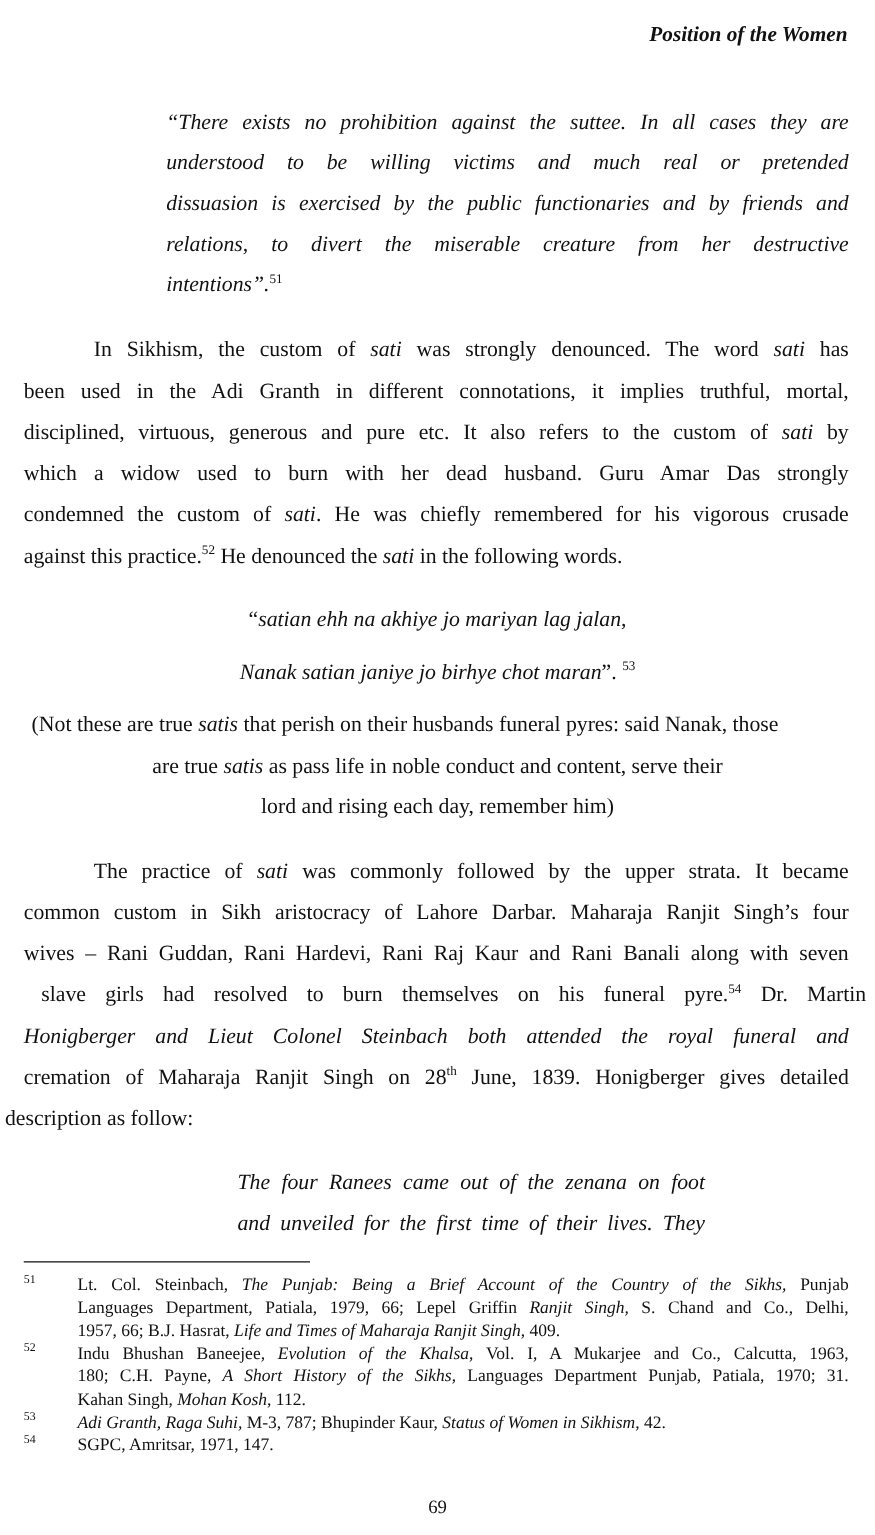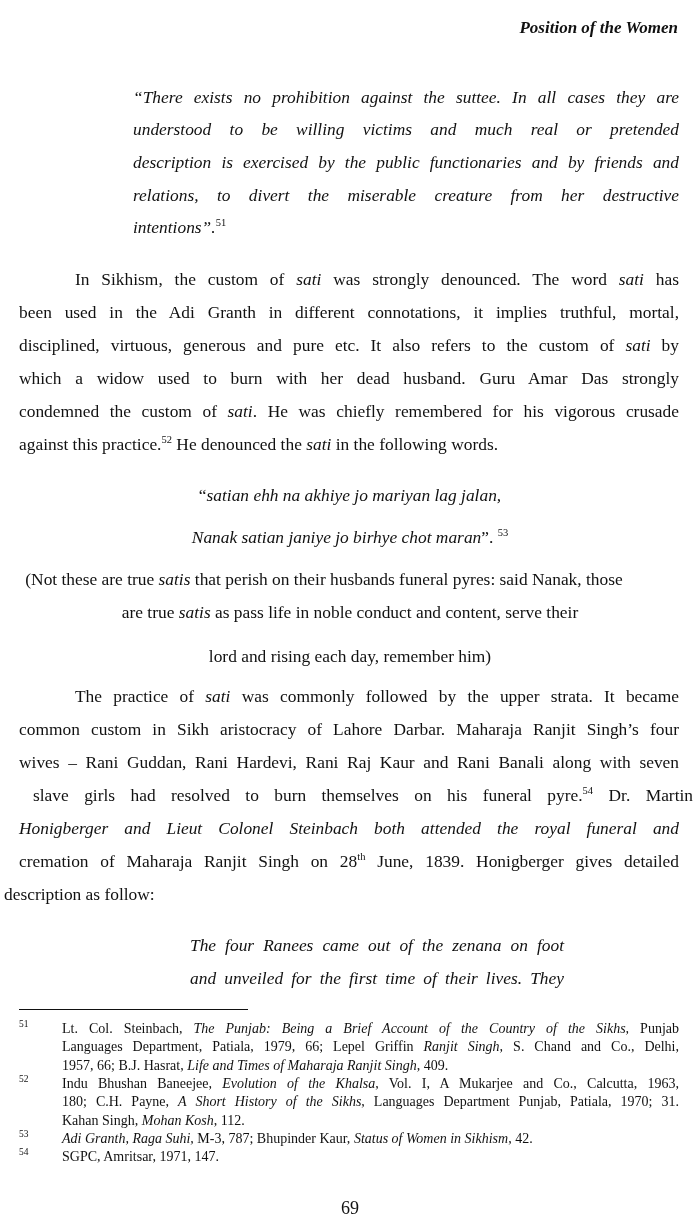--- a/index.html
+++ b/index.html
@@ -15,31 +15,31 @@
   .just { text-align: justify; text-align-last: justify; }
   .it { font-style: italic; }
   sup { font-size: 10.5px; vertical-align: 7px; line-height: 0; }
   .center { text-align: center; }
   .fn-rule { left: 19px; top: 1009px; width: 229px; height: 1px; background: #111; }
   .fn { position: absolute; font-size: 14px; line-height: 18.3px; }
   .fn-num { position: absolute; left: 19px; font-size: 9.5px; }
   .fn-text { position: absolute; left: 62px; width: 617px; text-align: justify; }
   .fn-line { display: block; white-space: nowrap; }
   .fn-line.j { text-align: justify; text-align-last: justify; }
-  .page-num { left: 0; width: 700px; top: 1198px; text-align: center; font-size: 18px; }
+  .page-num { left: 0; width: 700px; top: 1198px; text-align: center; font-size: 15px; }
 </style>
 </head>
 <body>
 
 <div class="abs running-head">Position of the Women</div>
 
 <div>
   <div class="line just it" style="left:133px;top:86px;width:546px;">“There exists no prohibition against the suttee. In all cases they are</div>
   <div class="line just it" style="left:133px;top:118px;width:546px;">understood to be willing victims and much real or pretended</div>
-  <div class="line just it" style="left:133px;top:151px;width:546px;">description is exercised by the public functionaries and by friends and</div>
+  <div class="line just it" style="left:133px;top:151px;width:546px;">dissuasion is exercised by the public functionaries and by friends and</div>
   <div class="line just it" style="left:133px;top:184px;width:546px;">relations, to divert the miserable creature from her destructive</div>
   <div class="line it" style="left:133px;top:216px;"><span>intentions”.</span><sup class="" style="font-style:normal">51</sup></div>
 </div>
 
 <div>
   <div class="line just" style="left:75px;top:268px;width:604px;">
     <span>In Sikhism, the custom of </span><span class="it">sati</span><span> was strongly denounced. The word </span><span class="it">sati</span><span> has</span>
   </div>
   <div class="line just" style="left:19px;top:301px;width:660px;">been used in the Adi Granth in different connotations, it implies truthful, mortal,</div>
   <div class="line just" style="left:19px;top:334px;width:660px;">
@@ -63,21 +63,21 @@
   </div>
 </div>
 
 <div>
   <div class="line center" style="left:0;width:648px;top:568px;">
     <span>(Not these are true </span><span class="it">satis</span><span> that perish on their husbands funeral pyres: said Nanak, those</span>
   </div>
   <div class="line center" style="left:0;width:700px;top:601px;">
     <span>are true </span><span class="it">satis</span><span> as pass life in noble conduct and content, serve their</span>
   </div>
-  <div class="line center" style="left:0;width:700px;top:633px;margin-top:12px;">lord and rising each day, remember him)</div>
+  <div class="line center" style="left:0;width:700px;top:633px;">lord and rising each day, remember him)</div>
 </div>
 
 <div>
   <div class="line just" style="left:75px;top:685px;width:604px;">
     <span>The practice of </span><span class="it">sati</span><span> was commonly followed by the upper strata. It became</span>
   </div>
   <div class="line just" style="left:19px;top:718px;width:660px;">common custom in Sikh aristocracy of Lahore Darbar. Maharaja Ranjit Singh’s four</div>
   <div class="line just" style="left:19px;top:751px;width:660px;">wives – Rani Guddan, Rani Hardevi, Rani Raj Kaur and Rani Banali along with seven</div>
   <div class="line just" style="left:33px;top:784px;width:660px;">
     <span>slave girls had resolved to burn themselves on his funeral pyre.</span><sup>54</sup><span> Dr. Martin</span>

